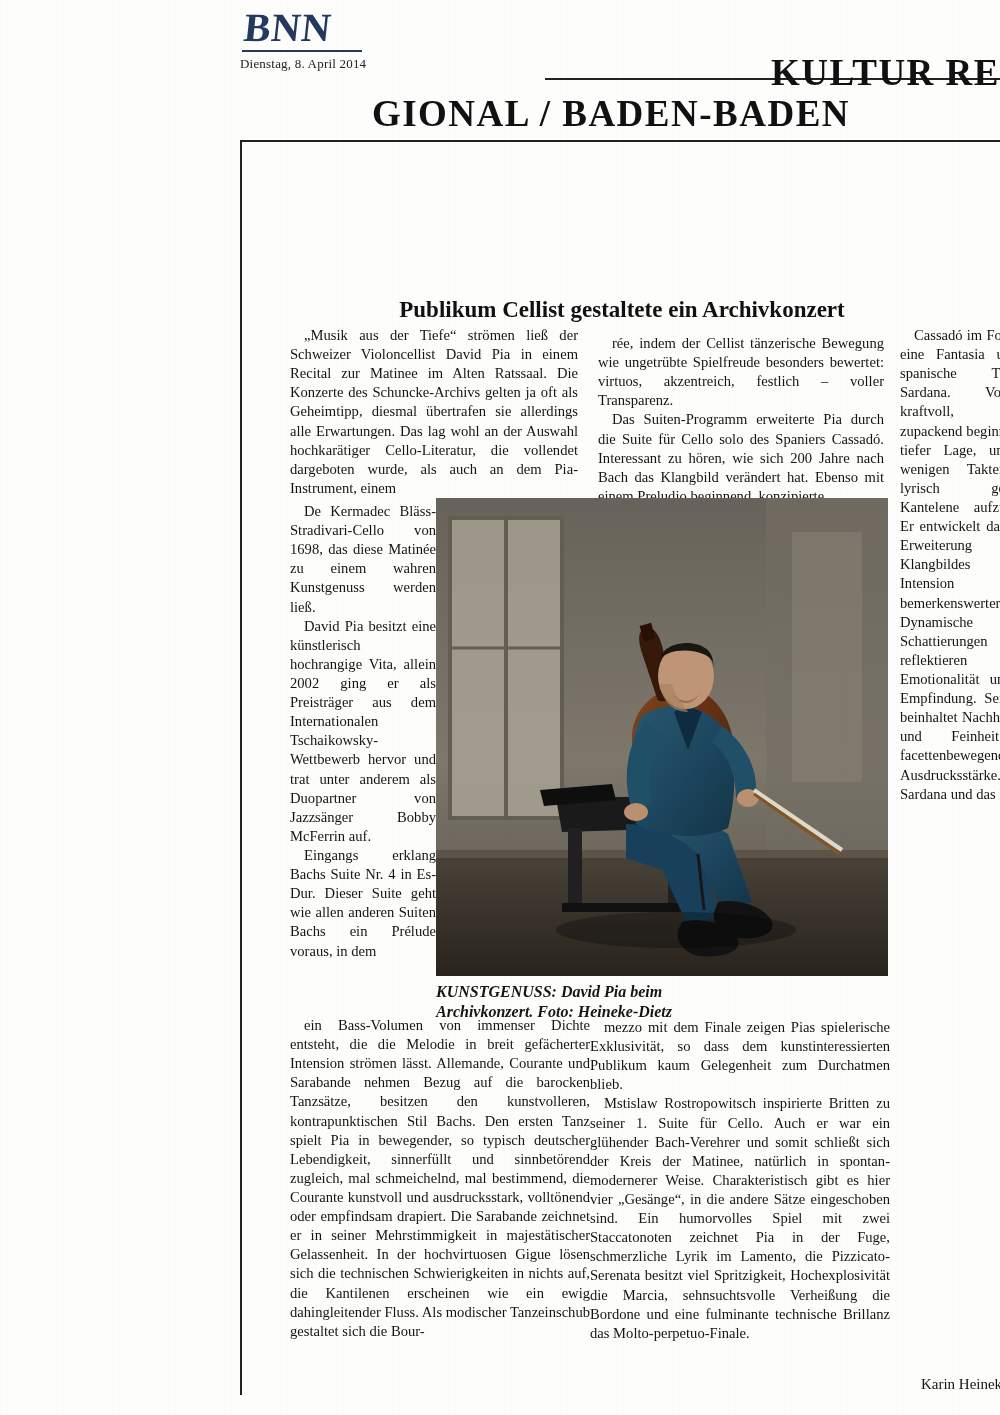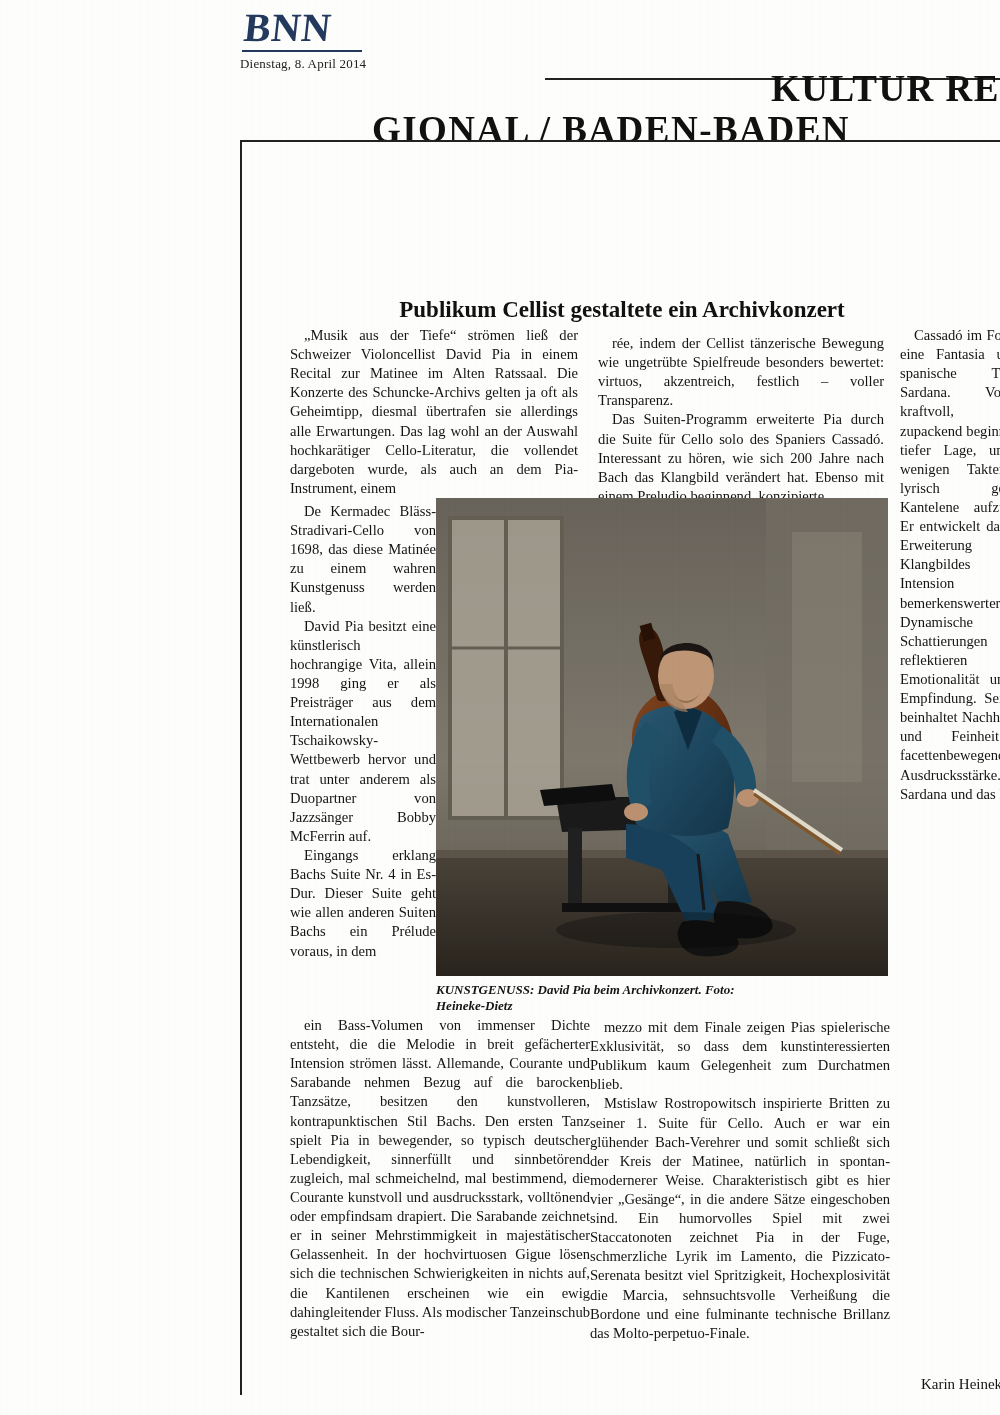--- a/index.html
+++ b/index.html
@@ -46,21 +46,21 @@
   }
   .issue-date {
     font-family: "Liberation Serif", serif;
     font-size: 13px;
     color: #222;
     letter-spacing: 0.2px;
   }
   .section-title {
     position: absolute;
     left: 240px;
-    top: 68px;
+    top: 52px;
     width: 760px;
     text-align: right;
     font-family: "Liberation Serif", serif;
     font-weight: 700;
     font-size: 37px;
     letter-spacing: 1.5px;
     line-height: 1.12;
     color: #111;
   }
   .section-title .line1 { display: block; }
@@ -155,21 +155,21 @@
     height: 478px;
     background: #4a4a47;
     overflow: hidden;
   }
   .photo svg { display: block; }
   .caption {
     position: absolute;
     left: 146px;
     top: 656px;
     width: 300px;
-    font-size: 13px;
+    font-size: 16px;
     font-weight: 700;
     line-height: 1.25;
     font-style: italic;
     color: #151515;
   }
   .caption .cap-label { font-style: italic; font-weight: 700; }
   .caption .cap-credit { font-style: italic; font-weight: 700; }
 
   .signature {
     position: absolute;
@@ -218,21 +218,21 @@
   <h2 class="subhead">Publikum Cellist gestaltete ein Archivkonzert</h2>
 
   <div class="cols">
 
     <div class="col flow-left-top">
       <p class="first">„Musik aus der Tiefe“ strömen ließ der Schweizer Violoncellist David Pia in einem Recital zur Matinee im Alten Ratssaal. Die Konzerte des Schuncke-Archivs gelten ja oft als Geheimtipp, diesmal übertrafen sie allerdings alle Erwartungen. Das lag wohl an der Auswahl hochkarätiger Cello-Literatur, die vollendet dargeboten wurde, als auch an dem Pia-Instrument, einem</p>
     </div>
 
     <div class="col flow-left-narrow">
       <p>De Kermadec Bläss-Stradivari-Cello von 1698, das diese Matinée zu einem wahren Kunstgenuss werden ließ.</p>
-      <p>David Pia besitzt eine künstlerisch hochrangige Vita, allein 1998 ging er als Preisträger aus dem Internationalen Tschaikowsky-Wettbewerb hervor und trat unter anderem als Duopartner von Jazzsänger Bobby McFerrin auf.</p>
+      <p>David Pia besitzt eine künstlerisch hochrangige Vita, allein 2002 ging er als Preisträger aus dem Internationalen Tschaikowsky-Wettbewerb hervor und trat unter anderem als Duopartner von Jazzsänger Bobby McFerrin auf.</p>
       <p>Eingangs erklang Bachs Suite Nr. 4 in Es-Dur. Dieser Suite geht wie allen anderen Suiten Bachs ein Prélude voraus, in dem</p>
     </div>
 
     <div class="col flow-left-bottom">
       <p>ein Bass-Volumen von immenser Dichte entsteht, die die Melodie in breit gefächerter Intension strömen lässt. Allemande, Courante und Sarabande nehmen Bezug auf die barocken Tanzsätze, besitzen den kunstvolleren, kontrapunktischen Stil Bachs. Den ersten Tanz spielt Pia in bewegender, so typisch deutscher Lebendigkeit, sinnerfüllt und sinnbetörend zugleich, mal schmeichelnd, mal bestimmend, die Courante kunstvoll und ausdrucksstark, volltönend oder empfindsam drapiert. Die Sarabande zeichnet er in seiner Mehrstimmigkeit in majestätischer Gelassenheit. In der hochvirtuosen Gigue lösen sich die technischen Schwierigkeiten in nichts auf, die Kantilenen erscheinen wie ein ewig dahingleitender Fluss. Als modischer Tanzeinschub gestaltet sich die Bour-</p>
     </div>
 
     <div class="col flow-mid-top">
       <p>rée, indem der Cellist tänzerische Bewegung wie ungetrübte Spielfreude besonders bewertet: virtuos, akzentreich, festlich – voller Transparenz.</p>
       <p>Das Suiten-Programm erweiterte Pia durch die Suite für Cello solo des Spaniers Cassadó. Interessant zu hören, wie sich 200 Jahre nach Bach das Klangbild verändert hat. Ebenso mit einem Preludio beginnend, konzipierte</p>

